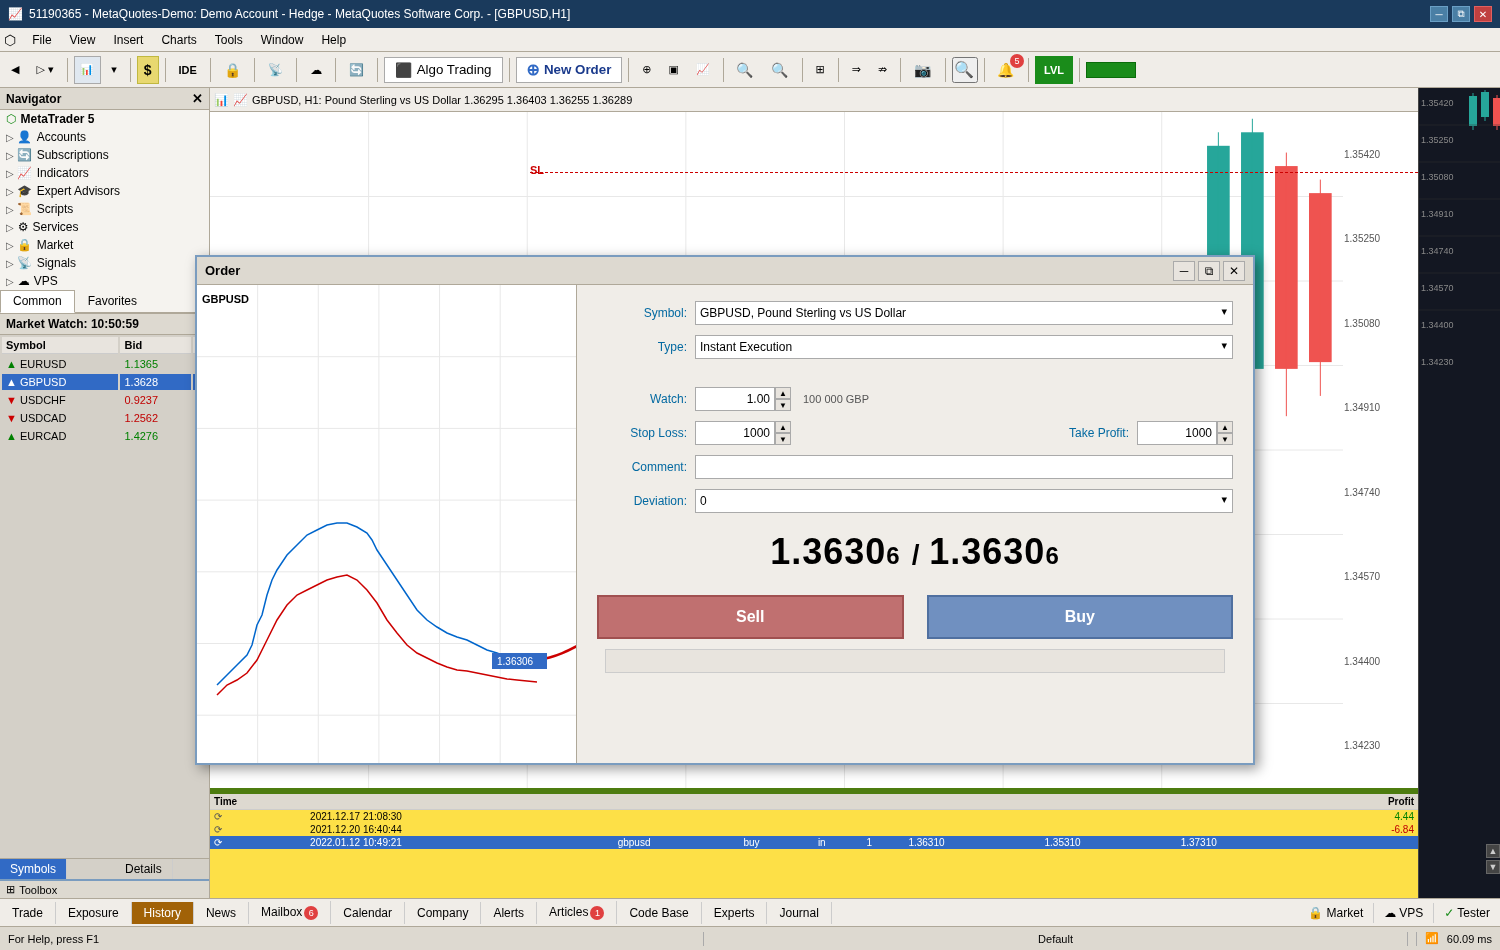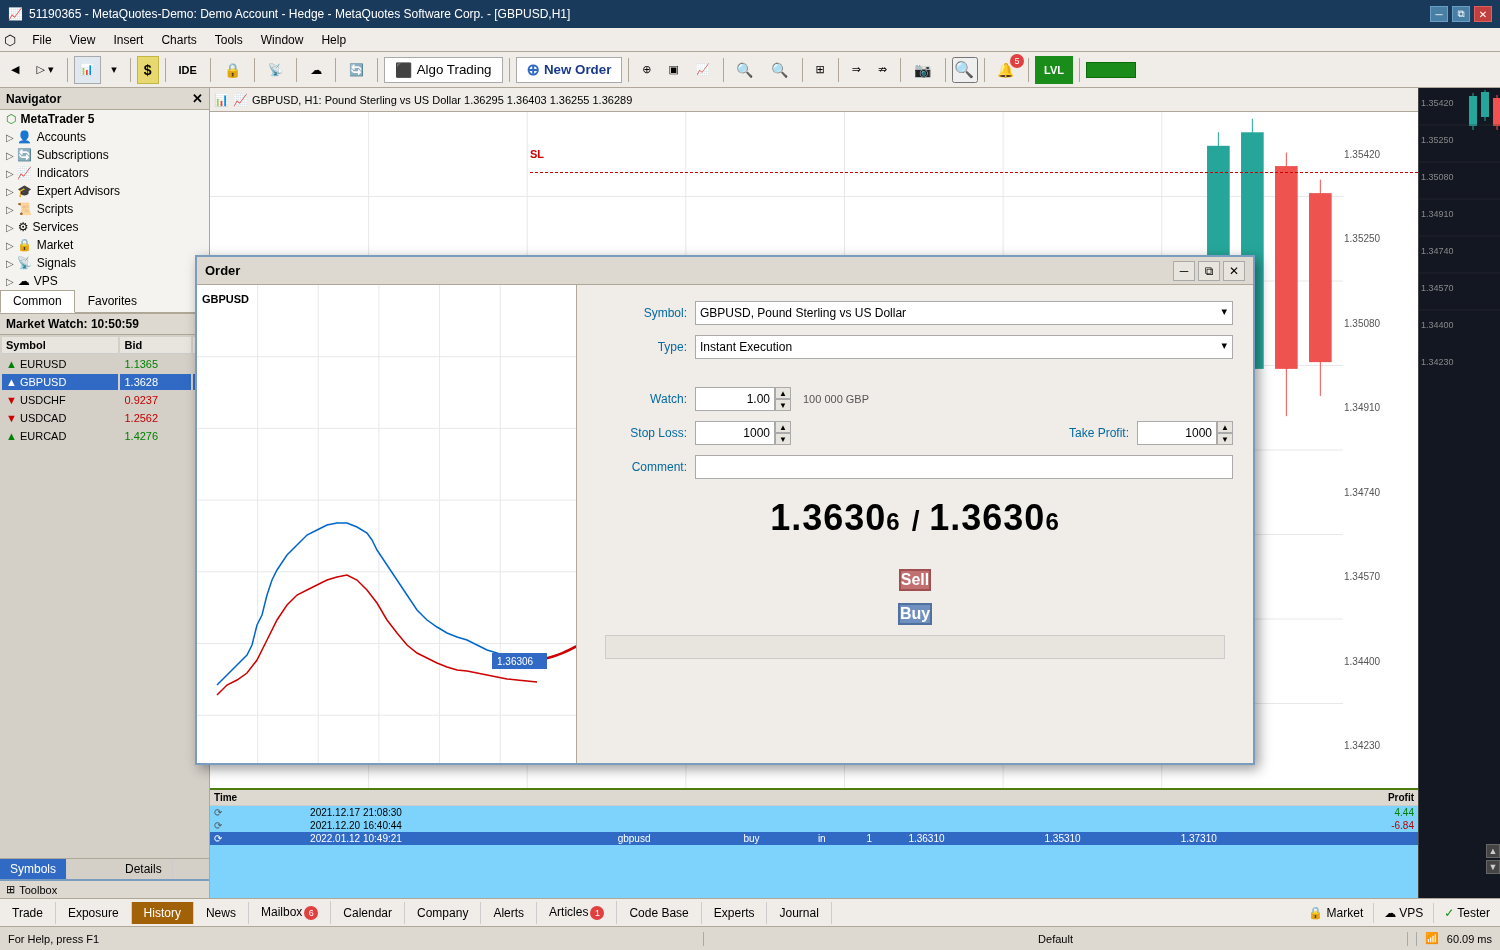--- a/index.html
+++ b/index.html
@@ -295,21 +295,21 @@
   <div class="center-panel">
 
     <div id="chart-toolbar">
       <span style="font-size:12px;">📊</span>
       <span style="font-size:12px;">📈</span>
       <span style="font-size:11px;color:#000;">GBPUSD, H1: Pound Sterling vs US Dollar  1.36295  1.36403  1.36255  1.36289</span>
     </div>
 
     <div id="chart-canvas" style="flex:1;position:relative;background:#fff;overflow:hidden;">
 
-      <div style="position:absolute;left:320px;top:36px;font-size:11px;color:#c00;font-weight:bold;z-index:5;">SL</div>
+      <div style="position:absolute;left:320px;top:52px;font-size:11px;color:#c00;font-weight:bold;z-index:5;">SL</div>
 
       <div style="position:absolute;left:320px;top:60px;right:0;height:1px;border-top:1px dashed #c00;z-index:4;"></div>
 
       <div style="position:absolute;right:4px;top:0;bottom:0;width:70px;display:flex;flex-direction:column;justify-content:space-around;font-size:10px;color:#555;z-index:5;">
         <span>1.35420</span>
         <span>1.35250</span>
         <span>1.35080</span>
         <span>1.34910</span>
         <span>1.34740</span>
         <span>1.34570</span>
@@ -367,21 +367,21 @@
 
         <rect x="54%" y="45%" width="1.5%" height="12%" fill="#26a69a"></rect>
         <rect x="56.5%" y="43%" width="1.5%" height="15%" fill="#ef5350"></rect>
         <rect x="59%" y="44%" width="1.5%" height="10%" fill="#26a69a"></rect>
         <rect x="61.5%" y="42%" width="1.5%" height="14%" fill="#ef5350"></rect>
         <line x1="54.75%" y1="42%" x2="54.75%" y2="60%" stroke="#26a69a" stroke-width="1"></line>
         <line x1="57.25%" y1="40%" x2="57.25%" y2="62%" stroke="#ef5350" stroke-width="1"></line>
       </svg>
     </div>
 
-    <div style="background:#7dd3fc;border-top:2px solid #4d7c0f;height:110px;overflow:hidden;display:flex;flex-direction:column;">
+    <div style="background:#fde047;border-top:6px solid #4d7c0f;height:110px;overflow:hidden;display:flex;flex-direction:column;">
       <table id="trade-table">
         <thead>
           <tr>
             <th>Time</th>
             <th></th>
             <th></th>
             <th></th>
             <th></th>
             <th></th>
             <th></th>
@@ -602,28 +602,36 @@
             <button class="spin-btn">▼</button>
           </div>
         </div>
       </div>
 
       <div class="form-row">
         <span class="form-label">Comment:</span>
         <input type="text" class="form-input" style="flex: 1 1 0%;" value="">
       </div>
 
+      <div class="form-row">
+        <span class="form-label">Deviation:</span>
+        <div class="select-wrapper" style="width:120px;position:relative;">
+          <select class="form-select" style="width:100%;padding-right:20px;">
+            <option>0</option>
+          </select>
+        </div>
+      </div>
 
       <div class="price-display">
         <span>1.3630<span style="font-size:24px;">6</span></span>
         <span style="font-size:28px;"> / </span>
         <span>1.3630<span style="font-size:24px;">6</span></span>
       </div>
 
-      <div class="form-row" style="gap:12px;margin-top:12px;flex-direction:column;">
+      <div class="form-row" style="gap:23px;margin-top:4px;">
         <button id="sell-btn">Sell</button>
         <button id="buy-btn">Buy</button>
       </div>
 
       <div id="order-progress"></div>
     </div>
   </div>
 </div>
 
 </body></html>

